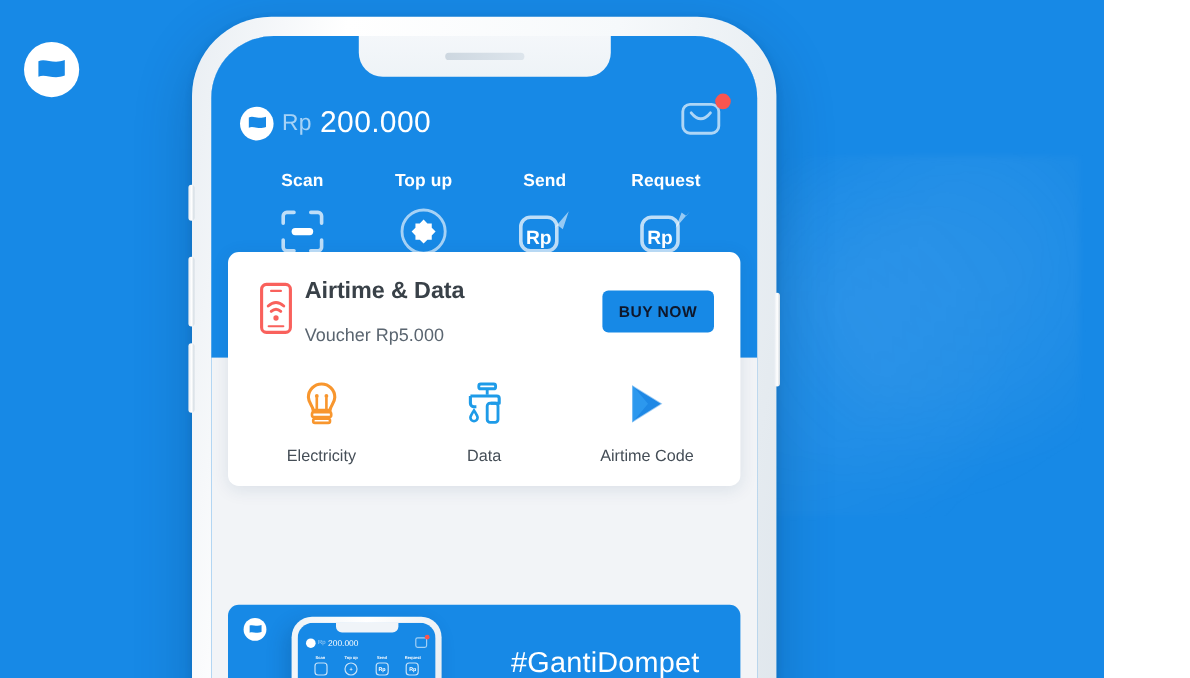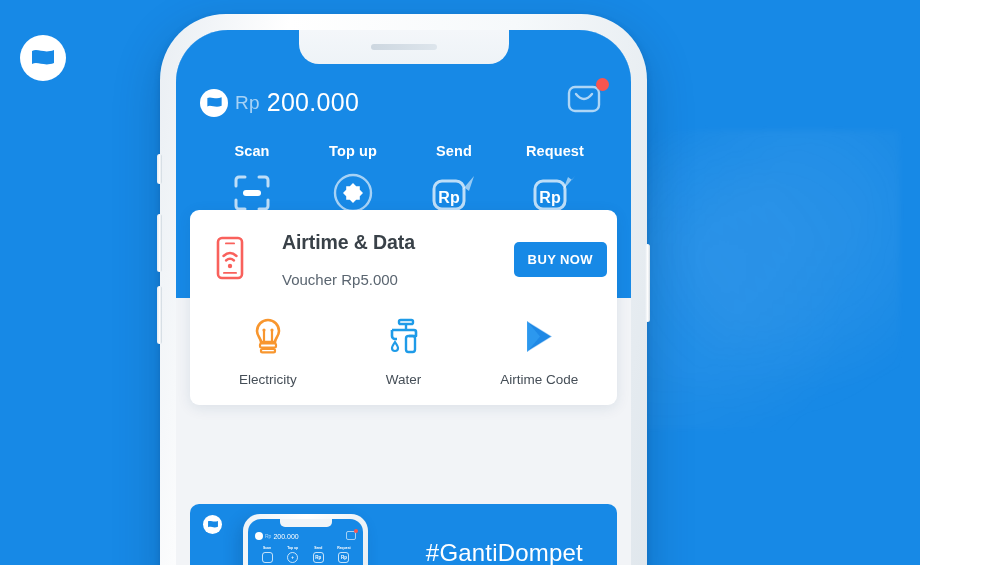--- a/index.html
+++ b/index.html
@@ -126,28 +126,28 @@
 
   
   .body-area { flex: 1; position: relative; padding: 0 14px; }
   .card {
     position: absolute; left: 14px; right: 14px; top: -88px;
     background: #fff; border-radius: 9px;
     box-shadow: 0 3px 14px rgba(20,60,100,.10);
     overflow: hidden;
   }
   .promo {
-    display: flex; align-items: center; gap: 34px;
-    padding: 21px 10px 20px 22px;
+    display: flex; align-items: center; gap: 6px;
+    padding: 21px 22px 20px 22px;
   }
   .promo-text { flex: 1; }
   .promo-title { font-size: 19.5px; font-weight: bold; color: #394148; letter-spacing: -.1px; }
   .promo-sub { font-size: 15px; color: #5a6570; margin-top: 17px; }
   .buy-btn {
-    background: #1789e6; color: #ffffff;
+    background: #1789e6; color: #0f172a;
     font-size: 13px; font-weight: bold; letter-spacing: .4px;
     border: none; border-radius: 5px;
     padding: 10px 14px;
     cursor: pointer;
   }
   .cat-row {
     display: flex; padding: 8px 10px 18px 10px;
   }
   .cat {
     flex: 1; display: flex; flex-direction: column;
@@ -349,21 +349,21 @@
                 <span class="cat-icon">
                   <svg width="40" height="40" viewBox="0 0 40 40">
                     <rect x="15" y="3" width="14" height="4" rx="1.6" fill="none" stroke="#1e9be8" stroke-width="2.4"></rect>
                     <path d="M22 7 v5" stroke="#1e9be8" stroke-width="2.4"></path>
                     <path d="M8 13 h22 a2 2 0 0 1 2 2 v4 h-7" fill="none" stroke="#1e9be8" stroke-width="2.6" stroke-linejoin="round"></path>
                     <path d="M8 13 v6 a3 3 0 0 0 3 3 h2" fill="none" stroke="#1e9be8" stroke-width="2.6"></path>
                     <rect x="22" y="19" width="9" height="16" rx="2.4" fill="none" stroke="#1e9be8" stroke-width="2.4"></rect>
                     <path d="M11 25 c-2 3-3 4.5-3 6 a3 3 0 0 0 6 0 c0-1.5-1-3-3-6 Z" fill="none" stroke="#1e9be8" stroke-width="2.2"></path>
                   </svg>
                 </span>
-                <span class="cat-label">Water</span>
+                <span class="cat-label">Data</span>
               </div>
 
               <div class="cat">
                 <span class="cat-icon">
                   <svg width="38" height="38" viewBox="0 0 38 38">
                     <path d="M7 3 L32 18.5 L7 34 Z" fill="#1e88e5"></path>
                     <path d="M7 3 L32 18.5 L7 34 Z" fill="none" stroke="#ffffff" stroke-width="1.4" opacity=".55"></path>
                     <path d="M7 3 L20 18.5 L7 34 Z" fill="#2f9bf0" opacity=".85"></path>
                   </svg>
                 </span>

